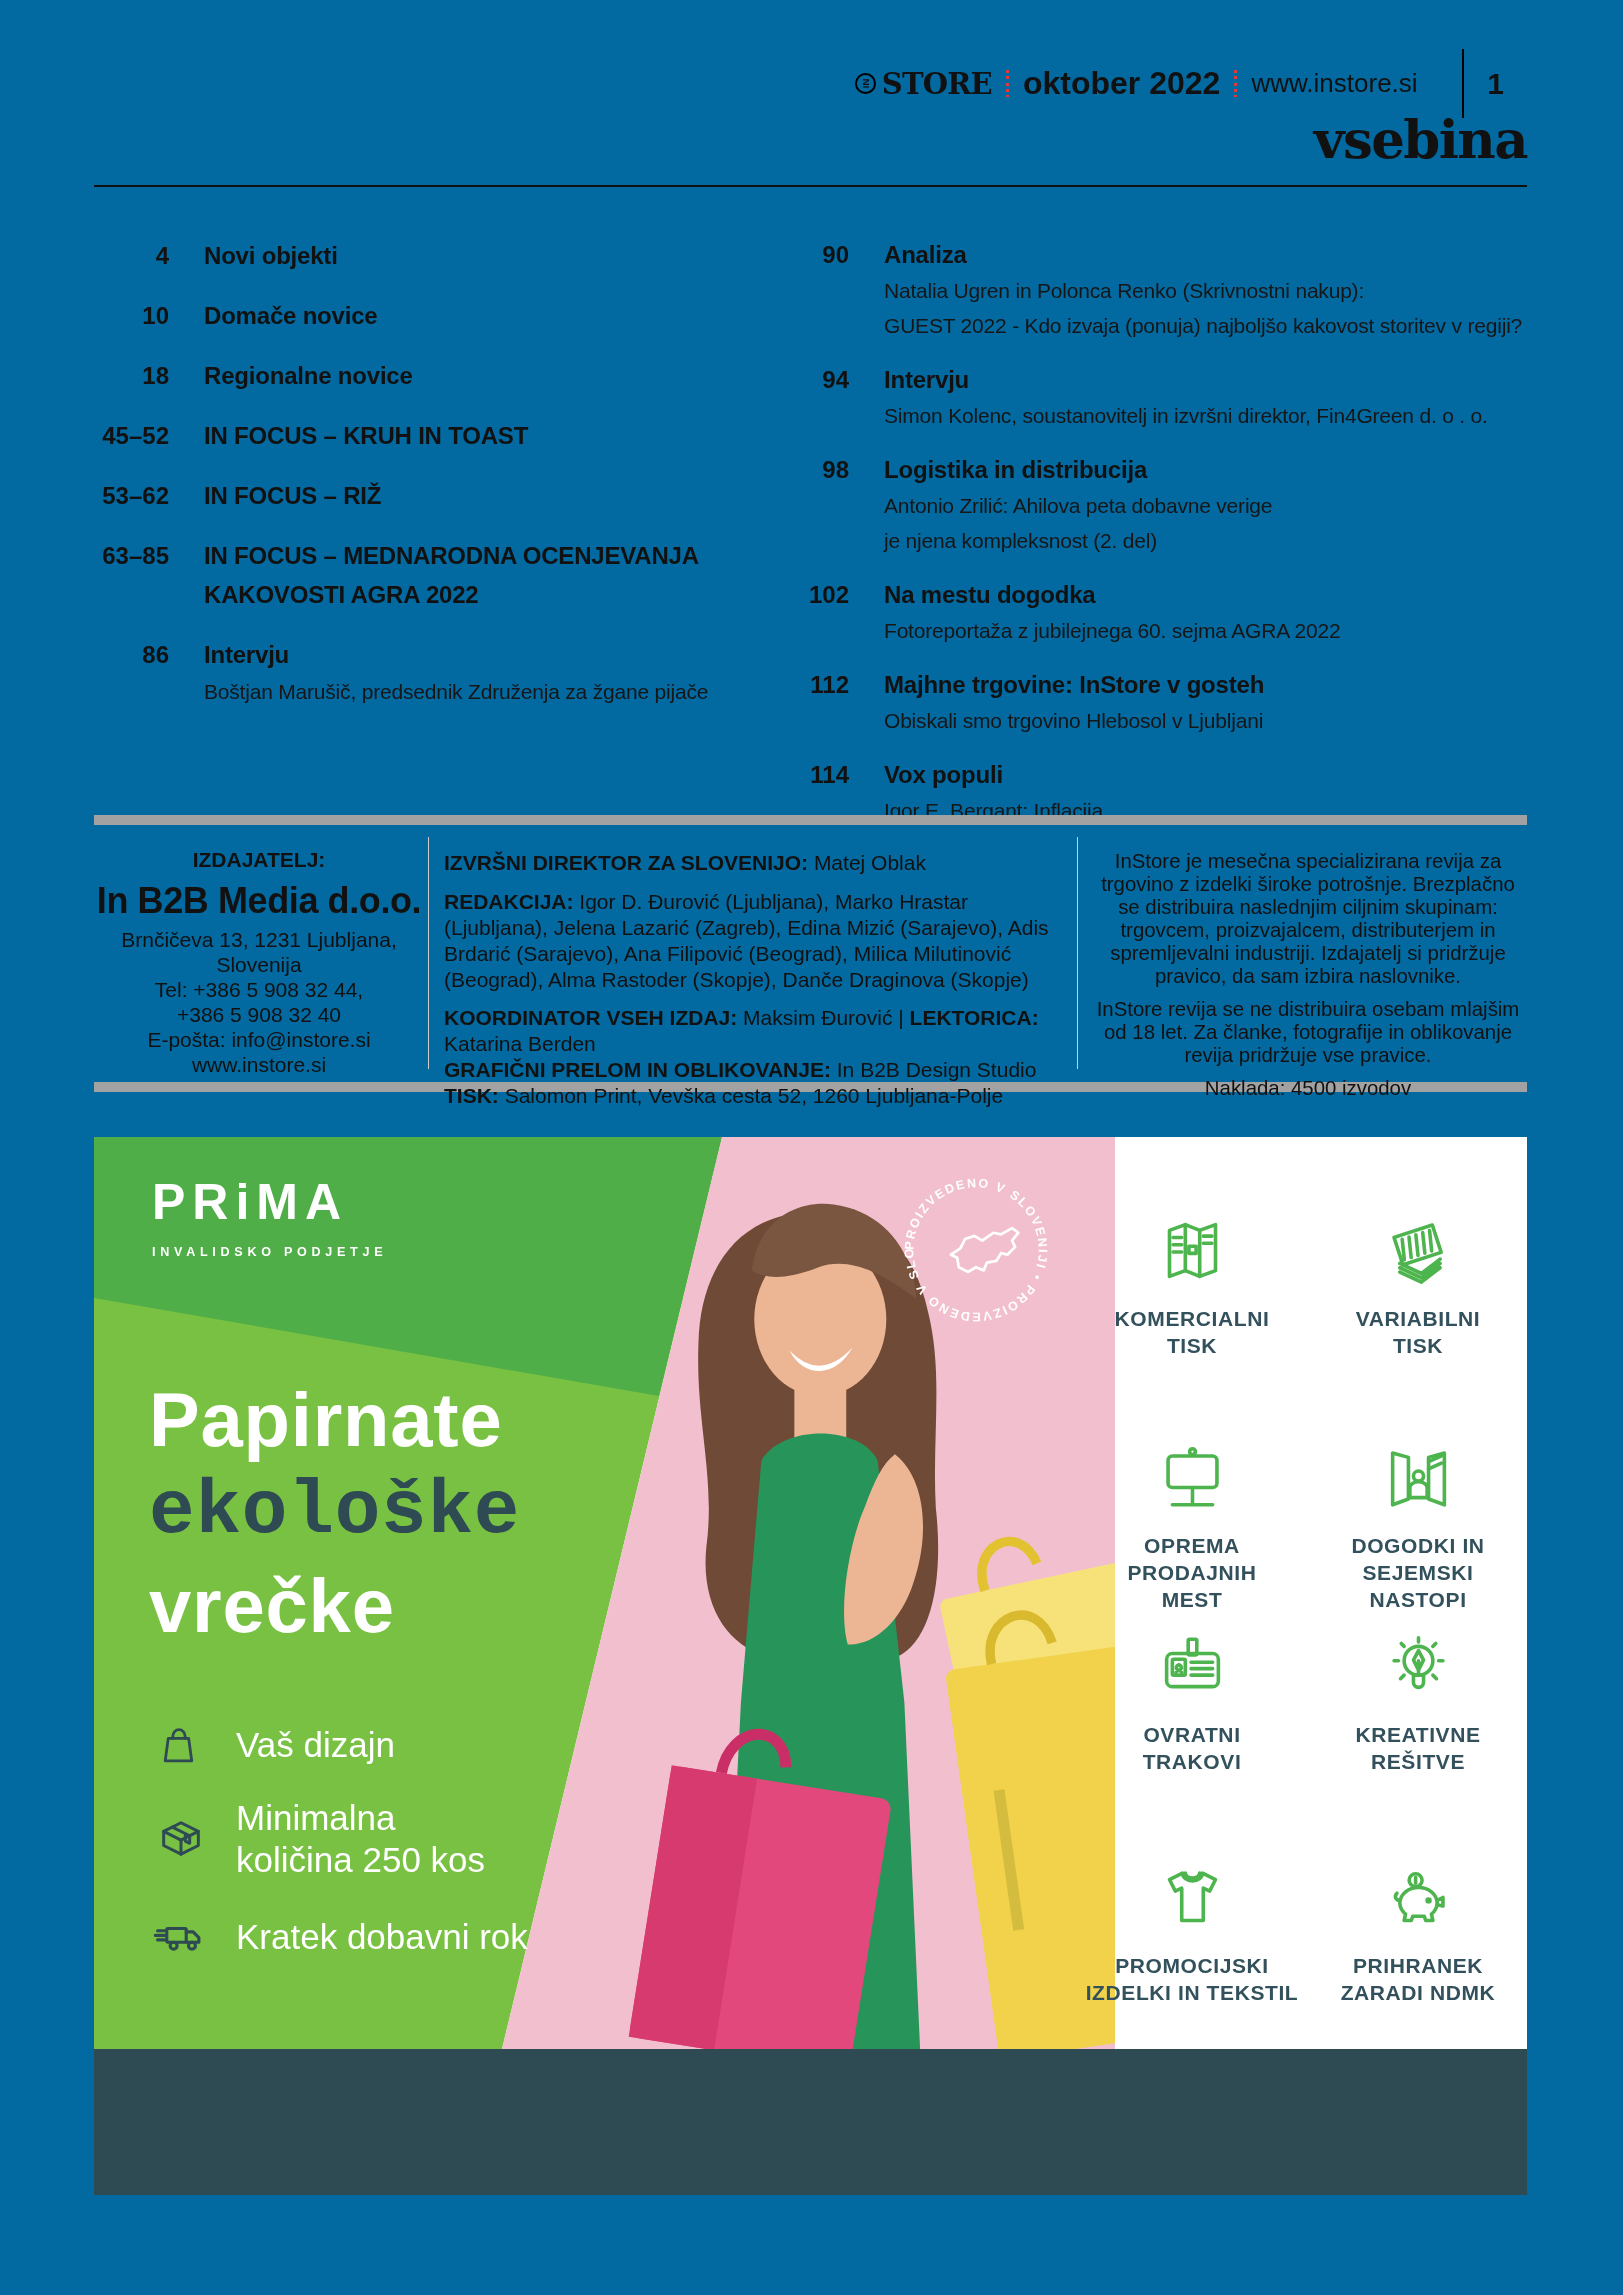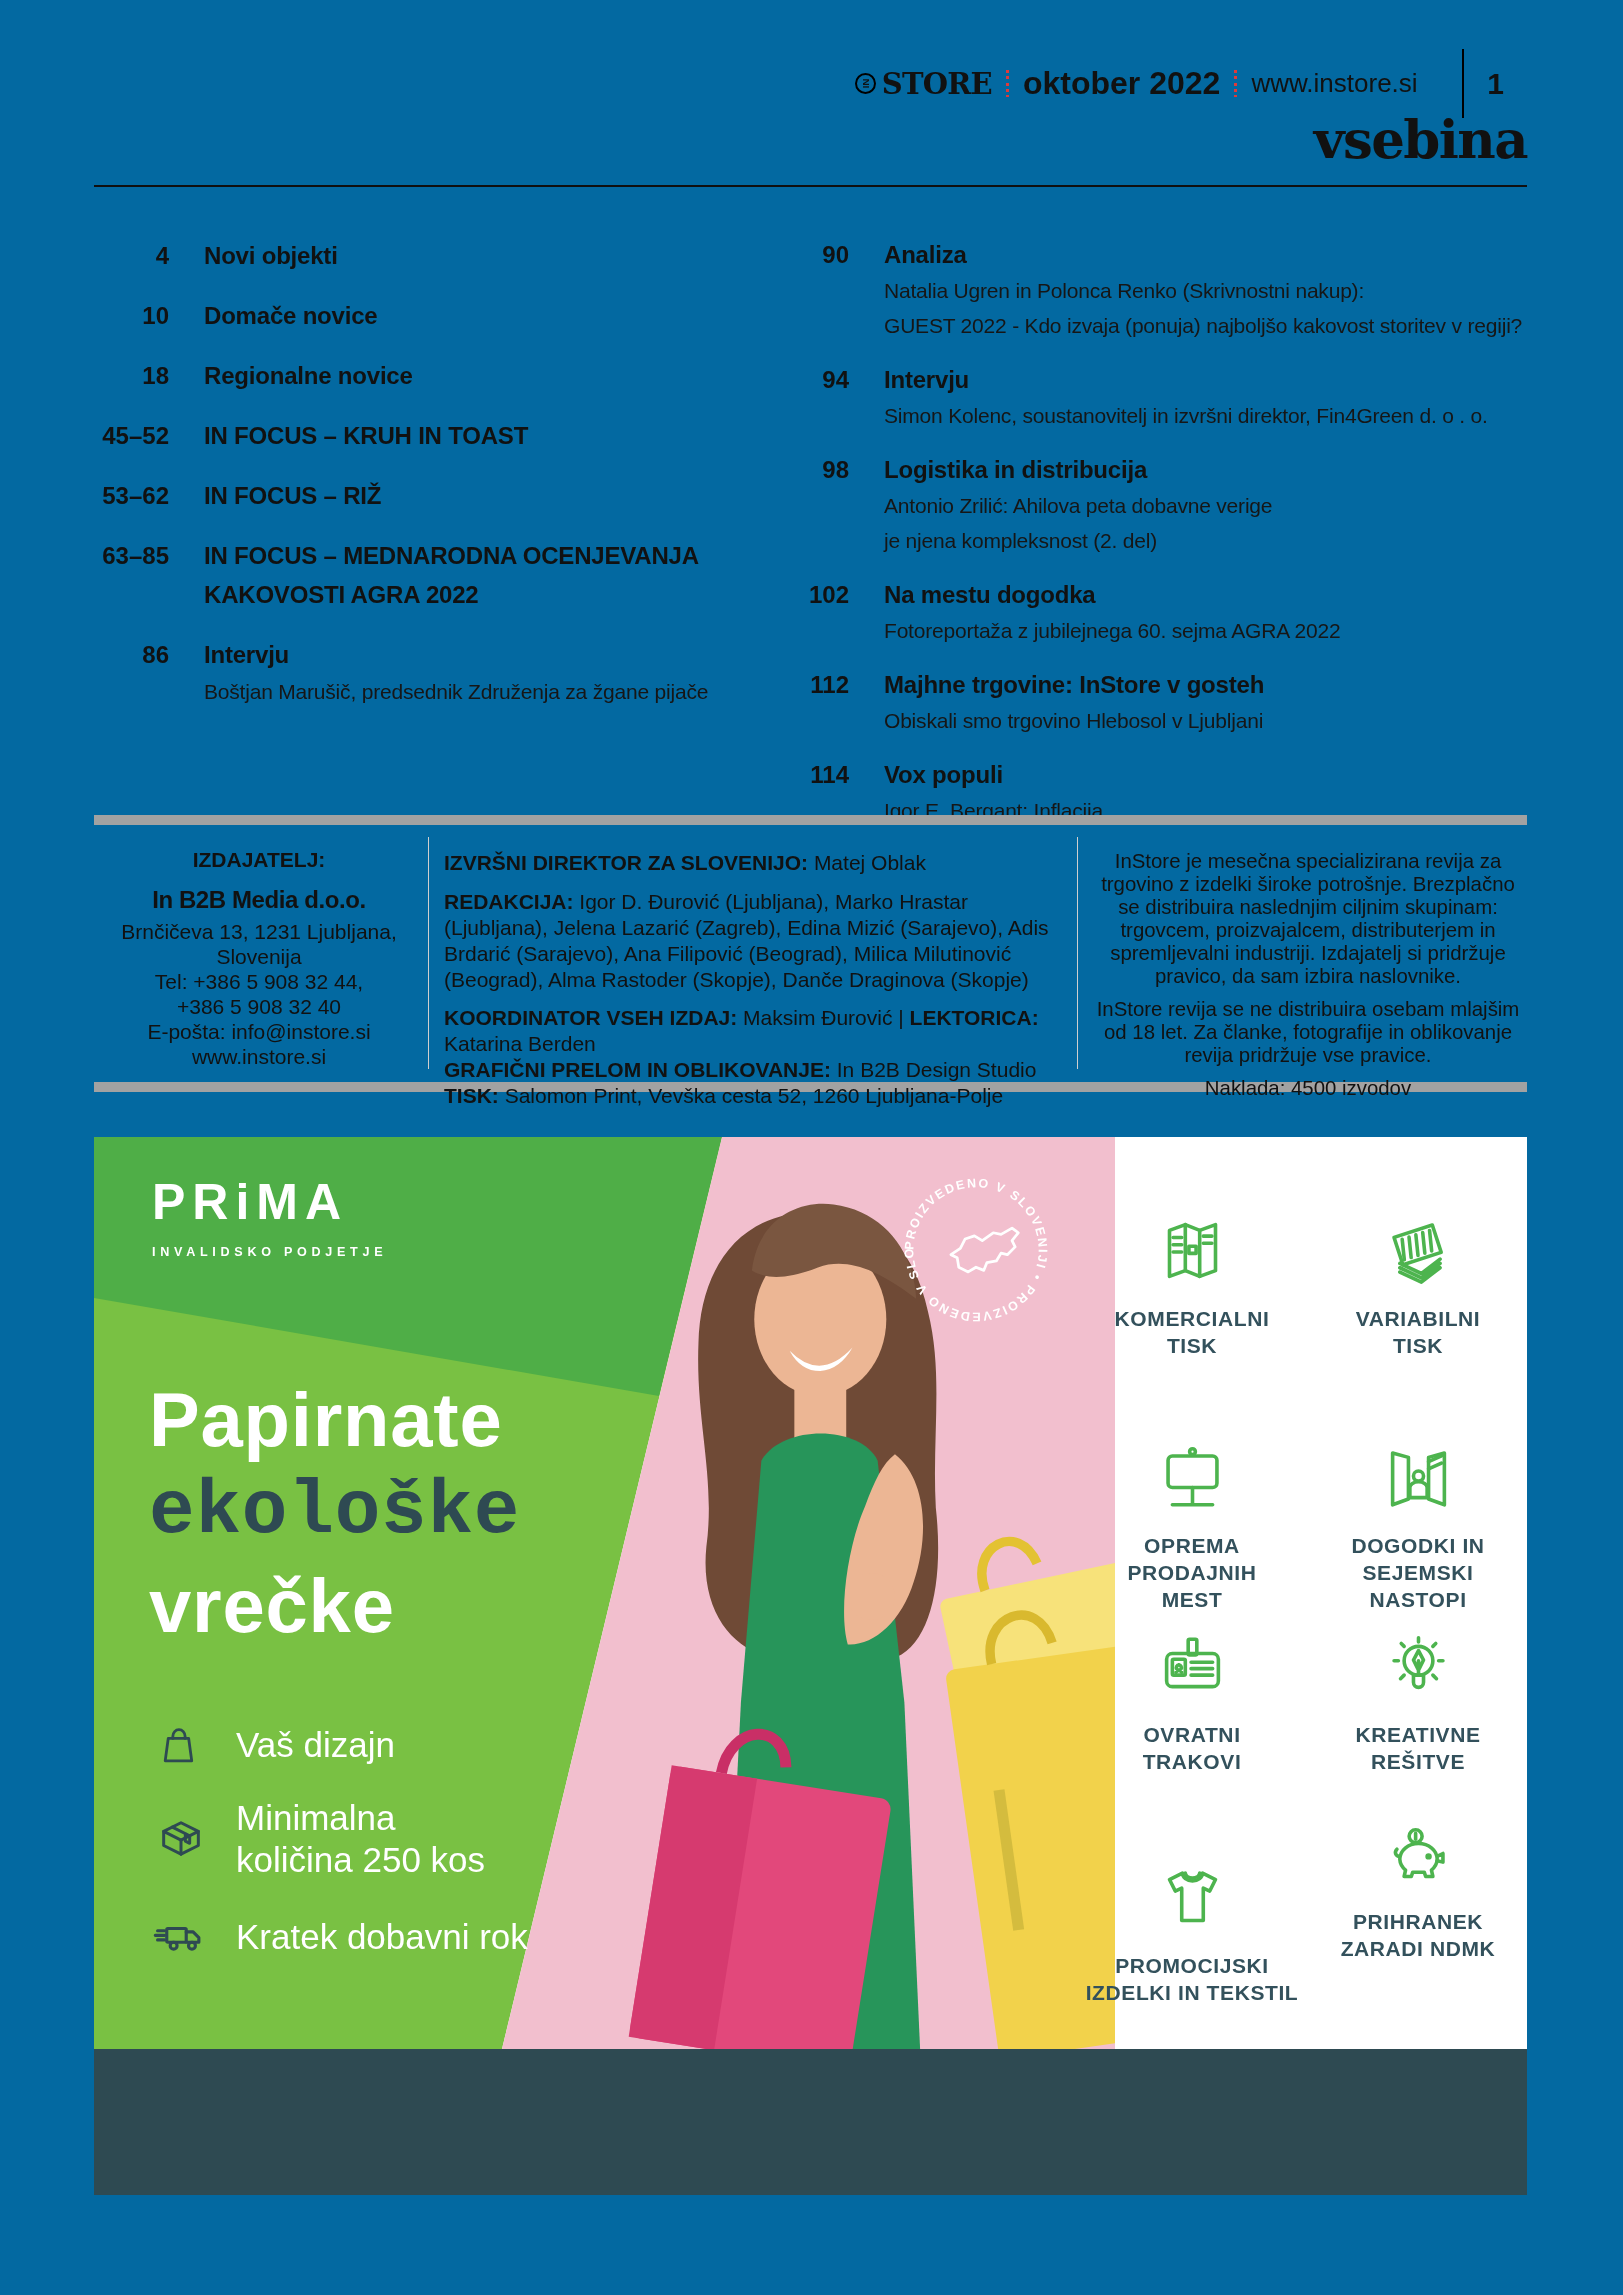--- a/index.html
+++ b/index.html
@@ -35,21 +35,21 @@
   .ebody{margin-left:35px;}
   .etitle{font-weight:bold;font-size:24px;line-height:39px;letter-spacing:-0.2px;}
   .toc-right .etitle{line-height:37px;}
   .esub{font-size:21px;line-height:35px;letter-spacing:-0.2px;color:#161616;}
   
   .bar{position:absolute;left:94px;width:1433px;height:10.2px;background:var(--gray-bar);}
   .bar.top{top:815px;} .bar.bot{top:1082px;}
   .vdiv{position:absolute;top:837px;height:232px;width:0.8px;background:#cfcfcf;}
   .imp1{position:absolute;left:94px;top:848px;width:330px;text-align:center;}
   .imp1 .lbl{font-weight:bold;font-size:21px;}
-  .imp1 .name{font-weight:bold;font-size:24px;margin-top:14px;letter-spacing:-0.4px;}
+  .imp1 .name{font-weight:bold;font-size:36px;margin-top:8px;letter-spacing:-0.4px;}
   .imp1 .ln{font-size:21px;line-height:25px;}
   .imp1 .lns{margin-top:4.7px;}
   .imp2{position:absolute;left:444px;top:850px;width:624px;font-size:21px;line-height:26px;}
   .imp2 .b{font-weight:bold;}
   .imp2 .blk{margin-bottom:12.6px;}
   .imp3{position:absolute;left:1088px;top:850px;width:440px;text-align:center;font-size:20.4px;line-height:23px;}
   .imp3 .blk{margin-bottom:10.2px;}
   
   .ad{position:absolute;left:94px;top:1137px;width:1433px;height:1058px;background:#fff;overflow:hidden;}
   .bg-light{position:absolute;inset:0;background:var(--green-light);
@@ -362,21 +362,21 @@
         </svg>
       <div class="slbl"><span>KREATIVNE</span><br><span>REŠITVE</span></div>
     </div>
     <div class="svc" style="left:988px;top:726px;">
       <svg class="ic" style="margin:0 auto;" width="69" height="69" viewBox="0 0 96 96" fill="none" stroke="currentColor" stroke-width="5" stroke-linecap="round" stroke-linejoin="round">
           <path d="M34 14 a14 11 0 0 0 28 0 l18 9 -8 16 -9 -4 v45 h-30 v-45 l-9 4 -8 -16 Z"></path>
           <path d="M38 14 a10 7 0 0 0 20 0"></path>
         </svg>
       <div class="slbl"><span>PROMOCIJSKI</span><br><span>IZDELKI IN TEKSTIL</span></div>
     </div>
-    <div class="svc" style="left:1214px;top:682px;">
+    <div class="svc" style="left:1214px;top:726px;">
       <svg class="ic" style="margin:0 auto;" width="69" height="69" viewBox="0 0 96 96" fill="none" stroke="currentColor" stroke-width="5" stroke-linecap="round" stroke-linejoin="round">
           <path d="M22 56 a26 22 0 1 1 52 0 a26 22 0 0 1 -8 15 l2 9 h-10 l-2 -6 h-16 l-2 6 h-10 l2 -9 a26 22 0 0 1 -8 -15 Z"></path>
           <path d="M74 52 l8 -4 v12 l-8 -2"></path>
           <circle cx="62" cy="52" r="2" fill="currentColor"></circle>
           <circle cx="44" cy="24" r="9"></circle>
           <path d="M44 20 v8"></path>
           <path d="M22 52 c-6 0 -8 -6 -4 -10"></path>
         </svg>
       <div class="slbl"><span>PRIHRANEK</span><br><span>ZARADI NDMK</span></div>
     </div>

